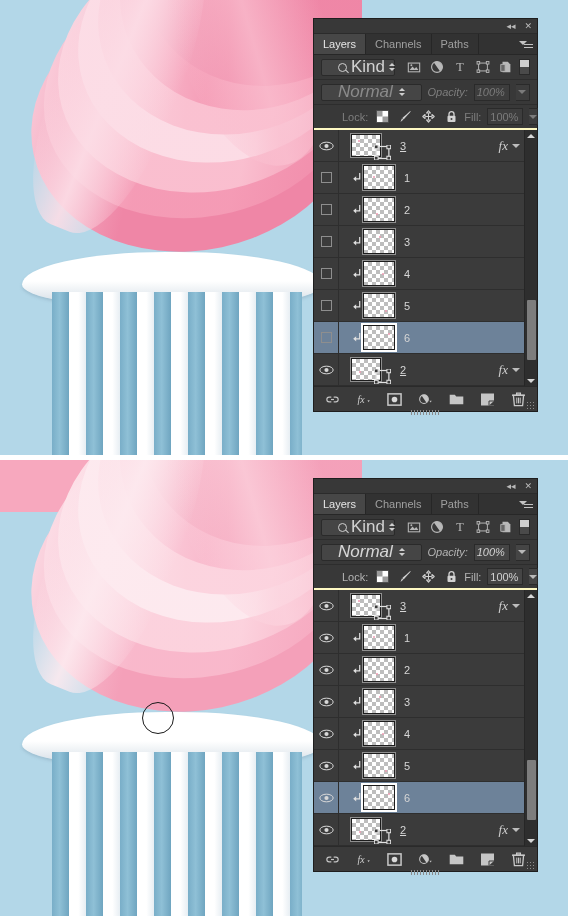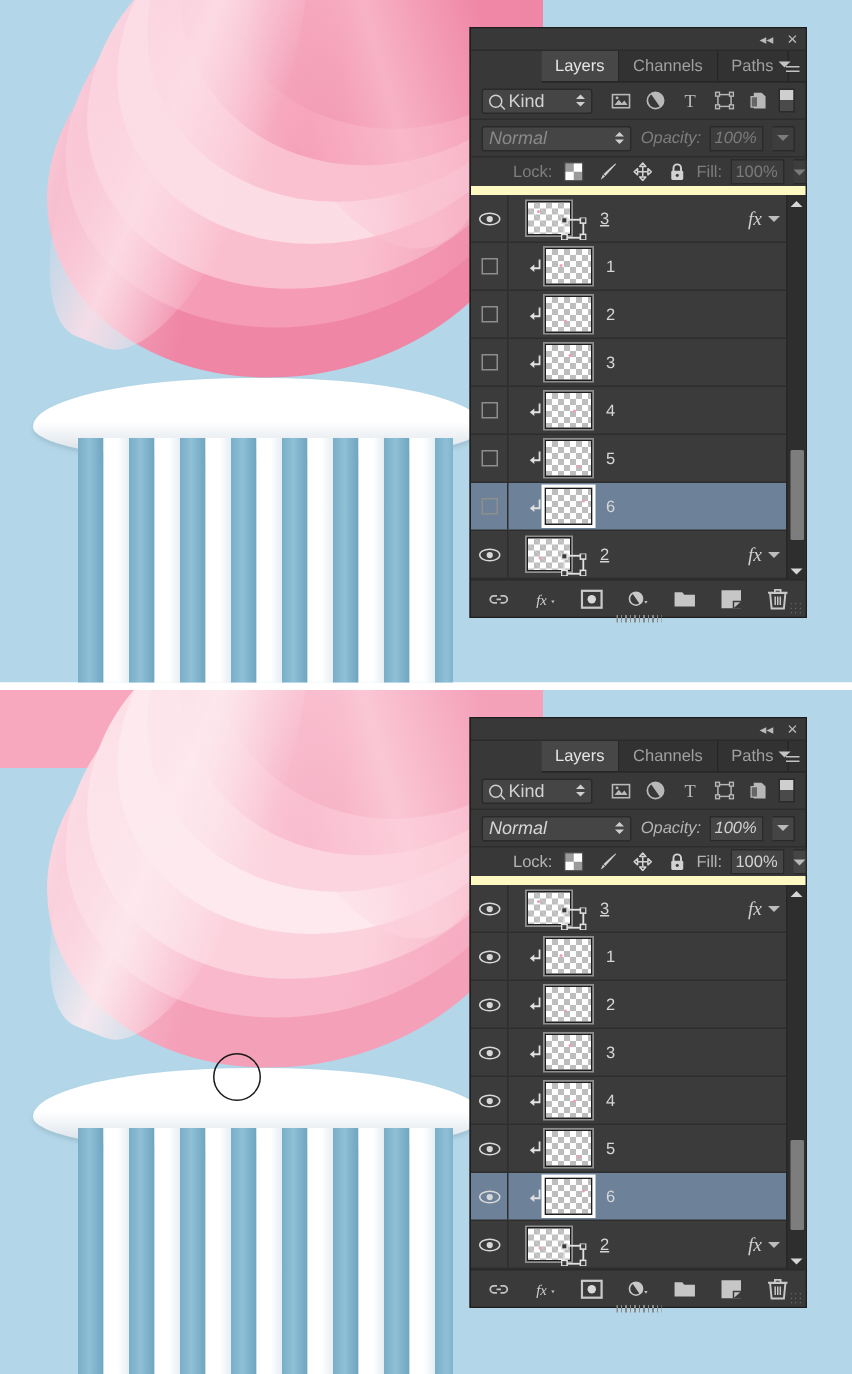--- a/index.html
+++ b/index.html
@@ -67,21 +67,20 @@
     display: flex; align-items: center; justify-content: flex-end;
     padding-right: 5px; gap: 9px;
     border-bottom: 1px solid #2b2b2b;
   }
   .tb-btn { color: #b9b9b9; font-size: 9px; line-height: 9px; cursor: pointer; }
 
   .tabstrip {
     height: 21px; background: #2f2f2f;
     display: flex; align-items: stretch; position: relative;
     border-bottom: 1px solid #272727;
-    margin-left: 47px;
   }
   .tab {
     display: flex; align-items: center; padding: 0 9px;
     font-size: 11px; color: #a0a0a0;
     border-right: 1px solid #262626;
     background: #323232;
   }
   .tab.active { background: #474747; color: #e6e6e6; }
   .tab-fill { flex: 1; background: #323232; }
   .panel-menu {
@@ -96,26 +95,26 @@
   .panel-menu i:nth-child(3){ top:9px; width:9px; }
   .panel-menu u {
     position:absolute; left:0; top:3px; width:0; height:0;
     border-left:4px solid transparent; border-right:4px solid transparent;
     border-top:4px solid #c3c3c3;
   }
 
   .row { display: flex; align-items: center; height: 25px; padding: 0 7px; gap: 6px; }
   .row.filter { border-bottom: 1px solid #2d2d2d; }
   .row.blend  { border-bottom: 1px solid #2d2d2d; font-style: italic; }
-  .row.lock   { border-bottom: 6px solid #fef9c3; padding-left: 28px; }
+  .row.lock   { border-bottom: 2px solid #fef9c3; padding-left: 28px; }
 
   .combo {
     height: 17px; background: #454545; border: 1px solid #2a2a2a;
     border-radius: 2px; display: flex; align-items: center;
-    padding: 0 4px; gap: 4px; font-size: 12px; color: #d2d2d2;
+    padding: 0 16px; gap: 4px; font-size: 17px; color: #d2d2d2;
     position: relative;
   }
   .combo.kind { width: 74px; }
   .combo.blendmode { width: 110px; }
   .combo .caret-updown {
     margin-left: auto; display: flex; flex-direction: column;
     gap: 2px; line-height: 0;
   }
   .combo .caret-updown span {
     width: 0; height: 0; border-left: 3px solid transparent;

